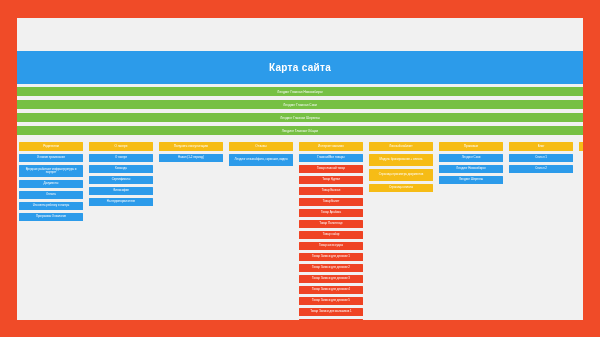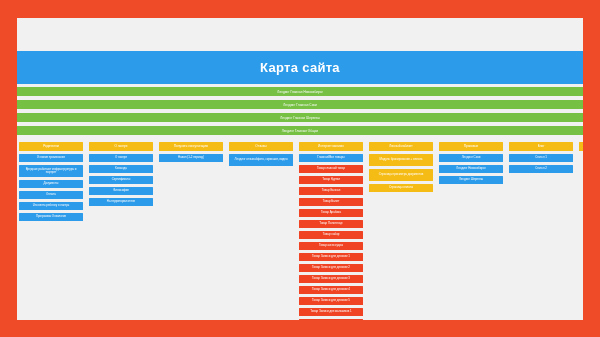--- a/index.html
+++ b/index.html
@@ -18,21 +18,21 @@
     overflow: hidden;
   }
 
   .top-pad { height: 33px; }
 
   .title-bar {
     height: 33px;
     background: #2c9bea;
     color: #ffffff;
     display: flex; align-items: center; justify-content: center;
-    font-size: 13px; font-weight: bold;
+    font-size: 10px; font-weight: bold;
     letter-spacing: .3px;
   }
 
   .green-stack { padding-top: 3px; }
   .green-bar {
     height: 9px;
     margin-bottom: 4px;
     background: #76c043;
     color: #ffffff;
     display: flex; align-items: center; justify-content: center;

